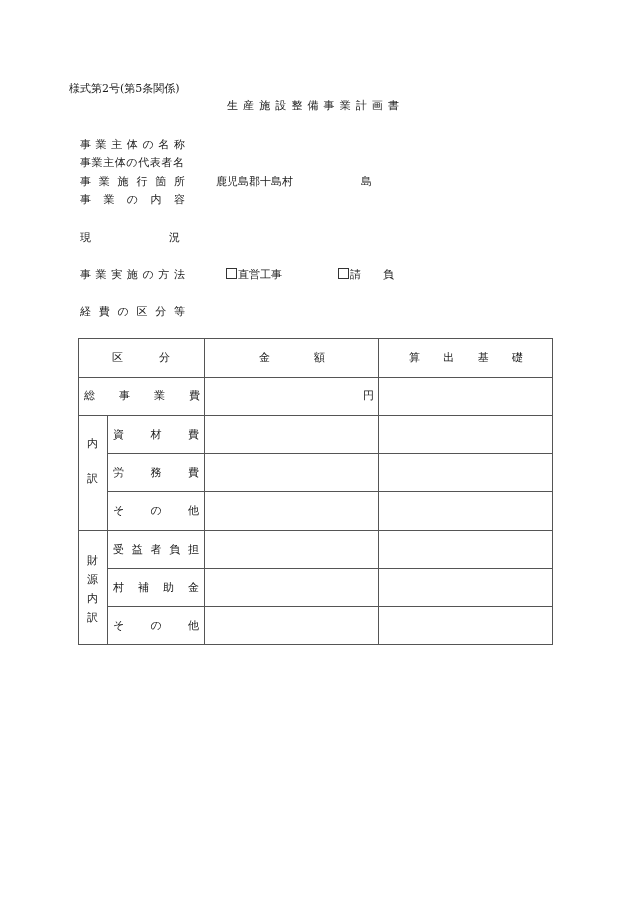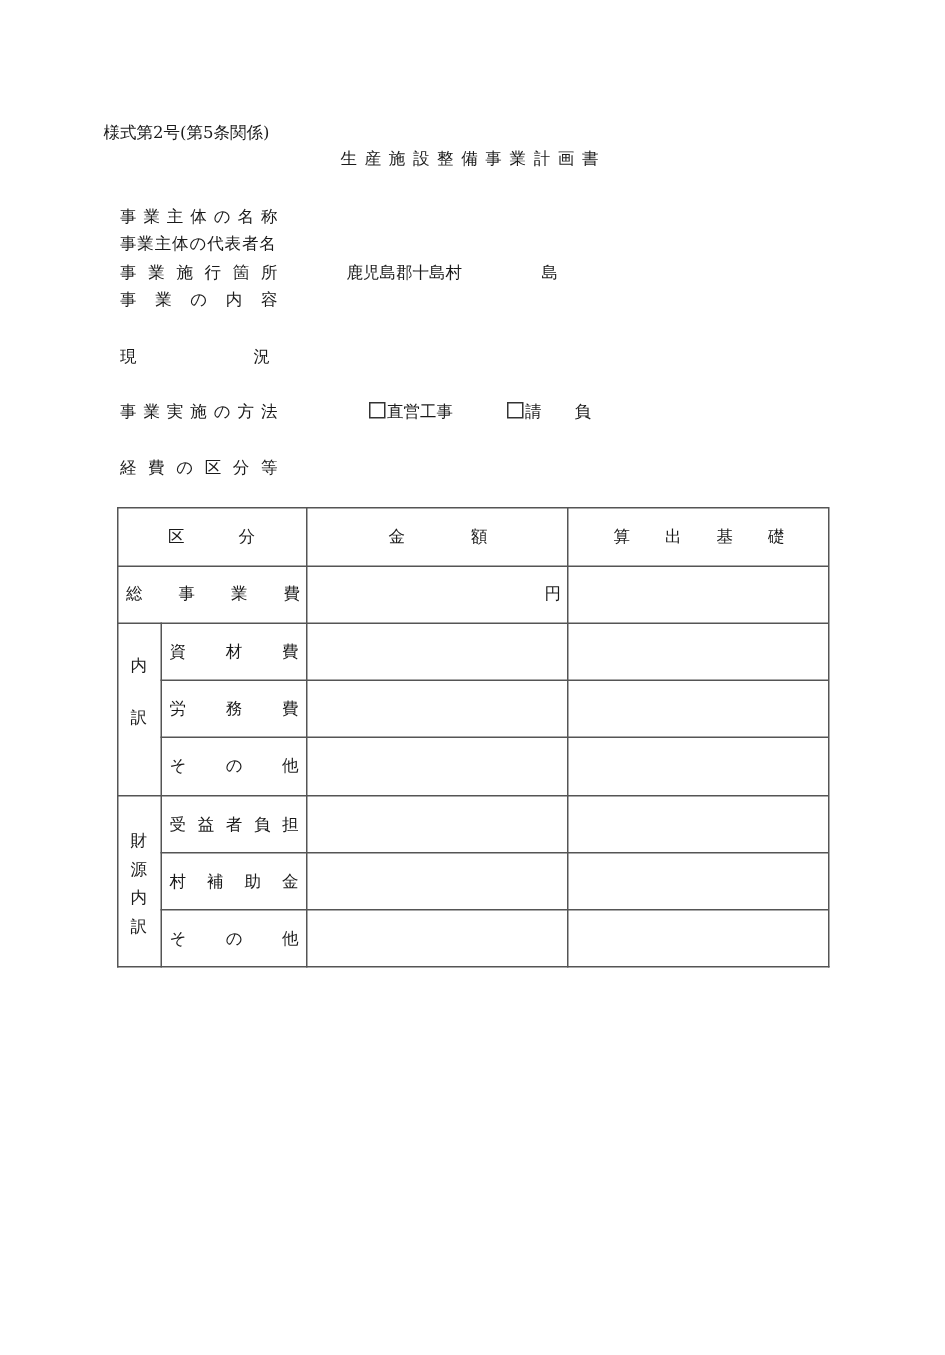--- a/index.html
+++ b/index.html
@@ -21,23 +21,23 @@
     .form-no { left: 69px; top: 82px; }
     .title { left: 227px; top: 99px; width: 172px; }
     .label { left: 80px; width: 105px; }
     .lbl-name { top: 138px; }
     .lbl-rep { top: 156px; width: 104px; }
     .lbl-site { top: 175px; }
     .lbl-content { top: 193px; }
     .lbl-status { top: 231px; width: 100px; }
     .lbl-method { top: 268px; }
     .lbl-cost { top: 305px; }
-    .site-val { left: 231px; top: 175px; }
+    .site-val { left: 216px; top: 175px; }
     .site-island { left: 361px; top: 175px; }
-    .opt-direct { left: 246px; top: 268px; }
+    .opt-direct { left: 226px; top: 268px; }
     .opt-contract { left: 338px; top: 268px; }
     .opt-contract-2 { left: 383px; top: 268px; }
     .checkbox {
       display: inline-block;
       width: 9px; height: 9px;
       border: 1px solid #333;
       margin-right: 1px;
       vertical-align: -1px;
     }
 

